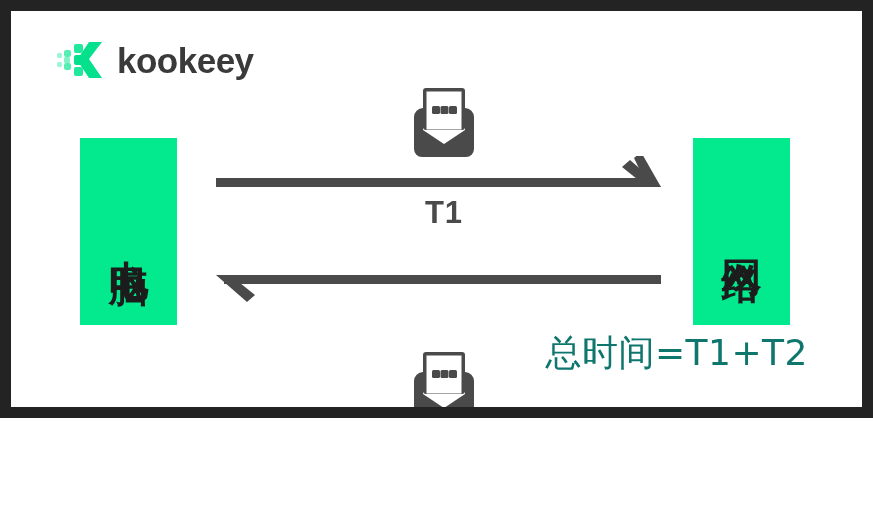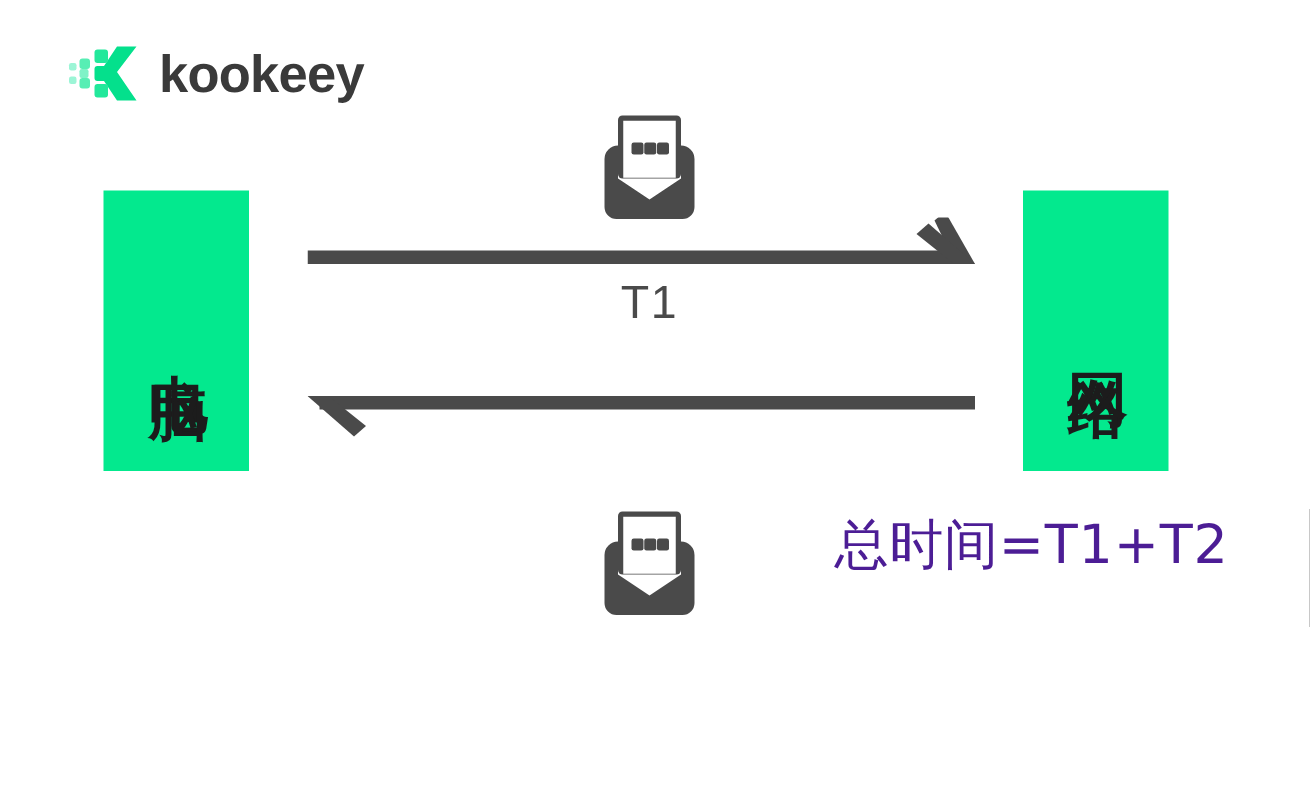--- a/index.html
+++ b/index.html
@@ -14,20 +14,21 @@
     font-family: "Liberation Sans", "DejaVu Sans", sans-serif;
   }
 
   
   #slide-frame {
     position: relative;
     width: 873px;
     height: 418px;
     box-sizing: border-box;
     background: #232323;
+    padding: 11px;
   }
   #slide-canvas {
     position: relative;
     width: 100%;
     height: 100%;
     background: #ffffff;
     overflow: hidden;
   }
 
   
@@ -85,37 +86,38 @@
 
   
   .flow-caption {
     position: absolute;
     width: 120px;
     text-align: center;
     font-size: 31px;
     color: #4a4a4a;
     letter-spacing: 1px;
     line-height: 1;
+    font-weight: bold;
   }
   #caption-t1 { left: 373px; top: 186px; }
   #caption-t2 { left: 373px; top: 292px; }
 
   
   .envelope-icon { position: absolute; width: 82px; height: 82px; }
   #envelope-top    { left: 392px; top: 73px; }
   #envelope-bottom { left: 392px; top: 337px; }
 
   
   #total-formula {
     position: absolute;
     right: 54px;
     bottom: 36px;
     font-family: "DejaVu Sans", "Liberation Sans", sans-serif;
     font-size: 36px;
-    color: #4c1d95;
+    color: #0f766e;
     line-height: 1;
     white-space: nowrap;
     letter-spacing: 0.5px;
   }
 </style>
 </head>
 <body>
 
 <div id="slide-frame">
   <div id="slide-canvas">

